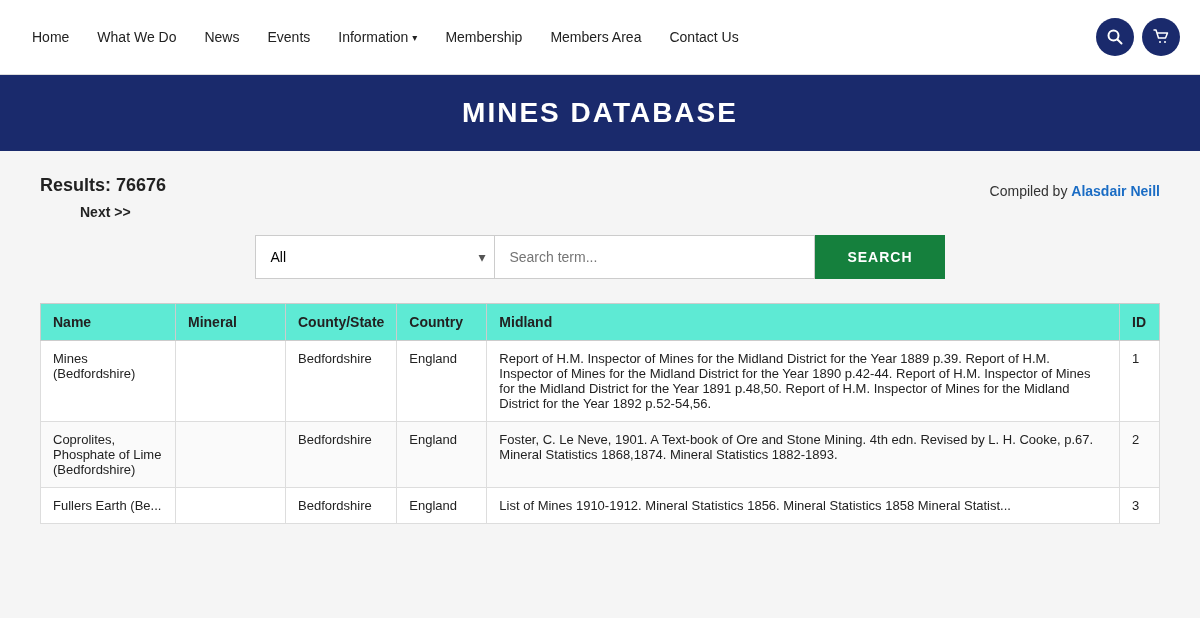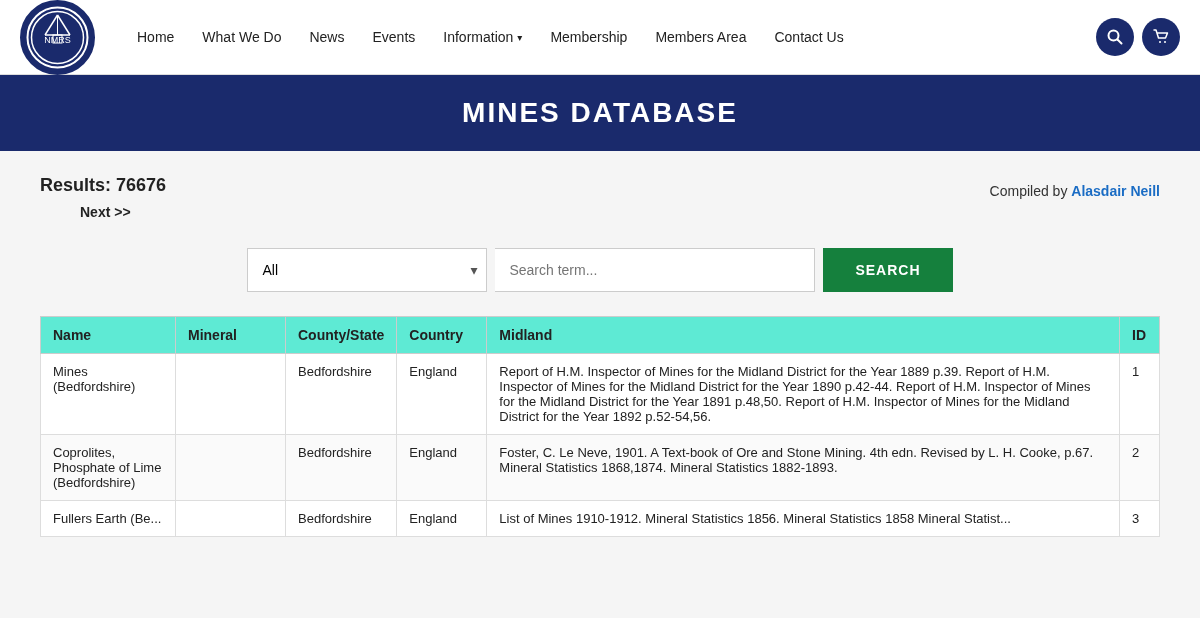--- a/index.html
+++ b/index.html
@@ -106,31 +106,31 @@
     .compiled-by a {
       color: #1a6cc4;
       text-decoration: none;
       font-weight: 600;
     }
     .next-link {
       color: #222;
       cursor: pointer;
       font-size: 14px;
       font-weight: 700;
-      margin-bottom: 24px;
+      margin-bottom: 11px;
       display: inline-block;
       margin-top: 8px;
       padding-left: 40px;
     }
 
     
     .search-bar {
       display: flex;
       align-items: center;
-      gap: 8px;
+      gap: 0;
       margin-bottom: 24px;
       justify-content: center;
     }
     .search-select-wrap {
       position: relative;
       width: 240px;
     }
     .search-select {
       width: 100%;
       padding: 10px 36px 10px 14px;
@@ -198,35 +198,20 @@
     .col-location { width: 110px; }
     .col-county { width: 110px; }
     .col-country { width: 90px; }
     .col-sources { }
     .col-id { width: 40px; margin-top: 12px; }
   </style>
 </head>
 <body>
 
 <header class="header">
-  <div class="logo-wrap">
-    <div class="logo-circle">
-      <svg viewBox="0 0 65 65" xmlns="http://www.w3.org/2000/svg">
-        <circle cx="32.5" cy="32.5" r="30" fill="#1a2a6c" stroke="#fff" stroke-width="2"></circle>
-        <circle cx="32.5" cy="32.5" r="26" fill="none" stroke="#fff" stroke-width="1.5"></circle>
-
-        <text x="32.5" y="38" text-anchor="middle" fill="#fff" font-size="9" font-family="Arial">NMRS</text>
-        <line x1="32.5" y1="10" x2="20" y2="30" stroke="#fff" stroke-width="1.5"></line>
-        <line x1="32.5" y1="10" x2="45" y2="30" stroke="#fff" stroke-width="1.5"></line>
-        <line x1="20" y1="30" x2="45" y2="30" stroke="#fff" stroke-width="1.5"></line>
-        <line x1="32.5" y1="10" x2="32.5" y2="30" stroke="#fff" stroke-width="1"></line>
-        <rect x="28" y="30" width="9" height="8" fill="none" stroke="#fff" stroke-width="1"></rect>
-      </svg>
-    </div>
-  </div>
   <nav>
     <span class="nav-item">Home</span>
     <span class="nav-item">What We Do</span>
     <span class="nav-item">News</span>
     <span class="nav-item">Events</span>
     <span class="nav-item">
       <span>Information</span>
       <span class="nav-arrow">▾</span>
     </span>
     <span class="nav-item">Membership</span>

